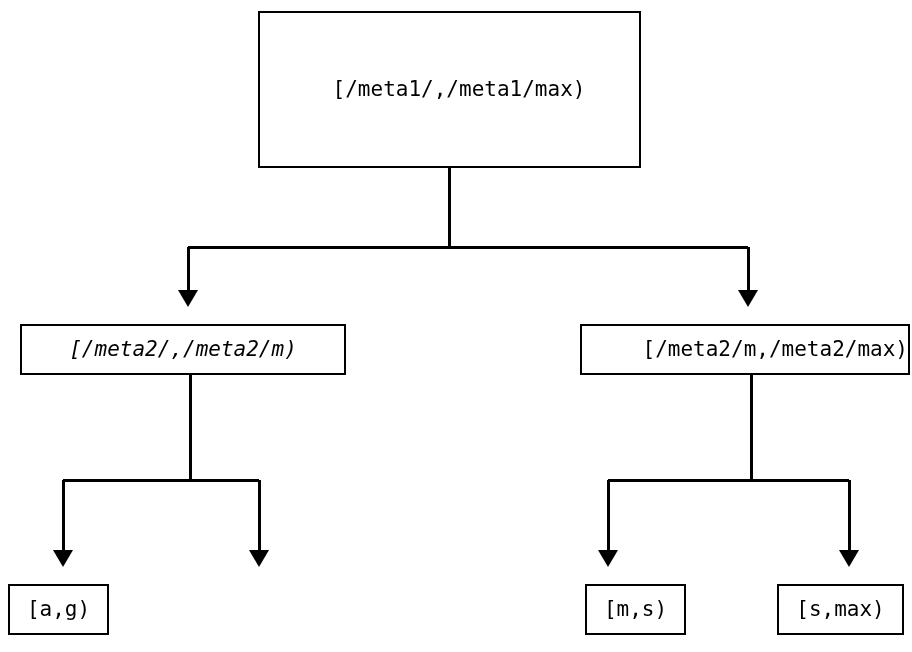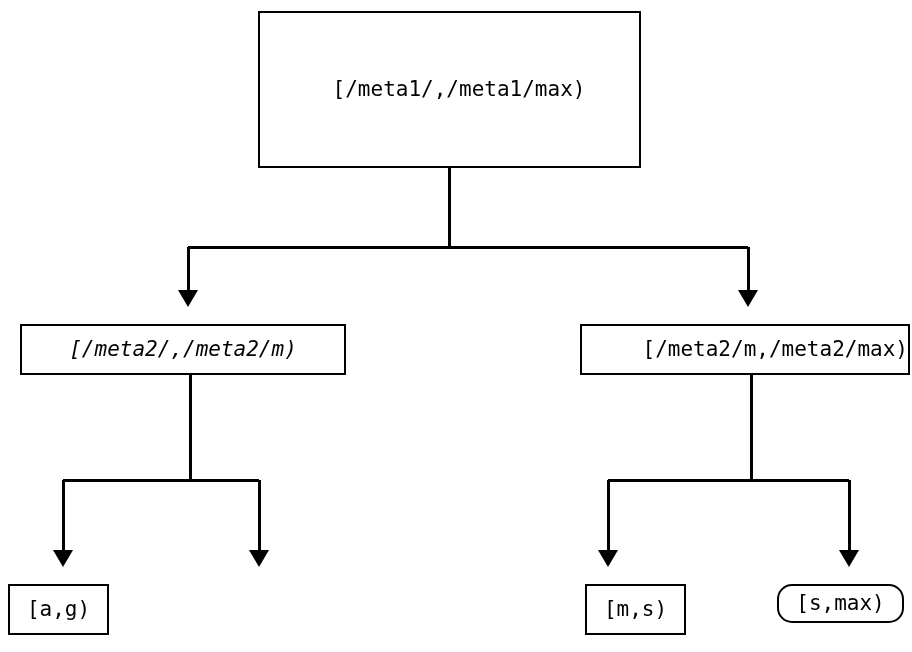--- a/index.html
+++ b/index.html
@@ -79,22 +79,21 @@
     left: 553px;
     top: 584px;
     width: 101px;
     height: 51px;
     margin-left: 32px;
   }
   .node-leaf-4 {
     left: 777px;
     top: 584px;
     width: 127px;
-    height: 39px;
-    border-radius: 15px;
+    height: 51px;
   }
 </style>
 </head>
 <body>
 
 <div id="diagram-canvas">
 
   <svg id="edges-layer" viewBox="0 0 912 652" width="912" height="652" xmlns="http://www.w3.org/2000/svg">
     <g stroke="#000000" stroke-width="3" fill="none" shape-rendering="crispEdges">
 

